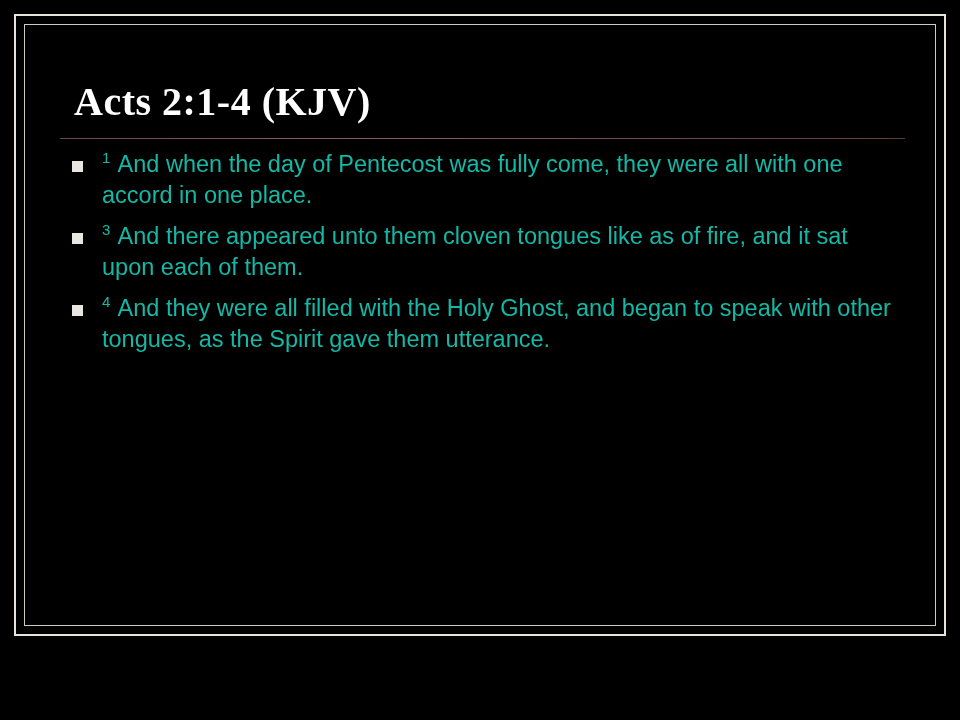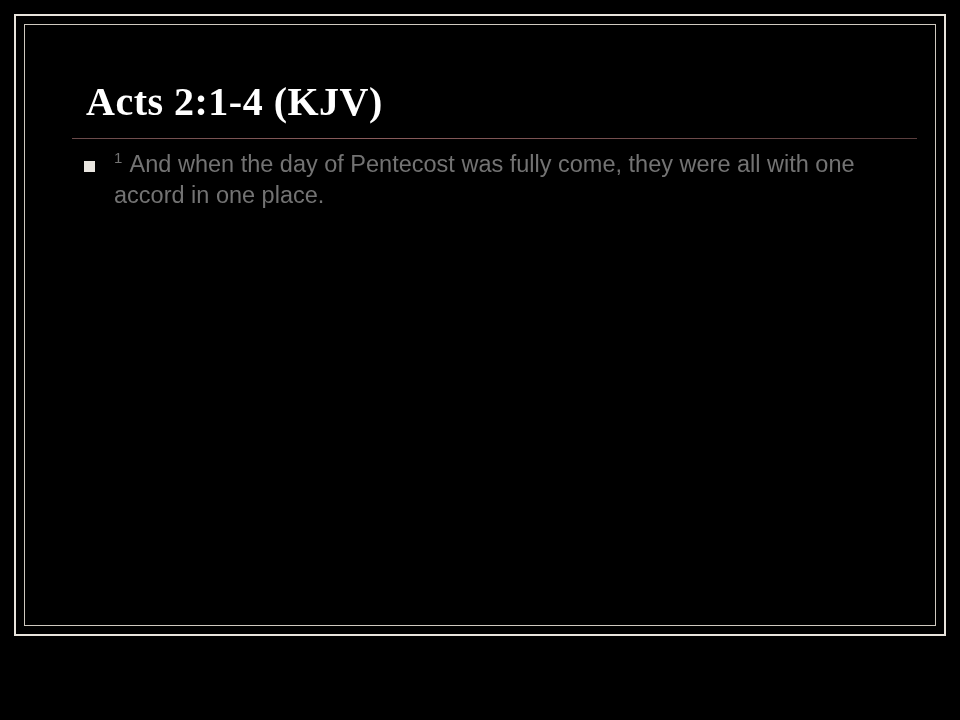--- a/index.html
+++ b/index.html
@@ -34,21 +34,21 @@
     position: absolute;
     left: 24px;
     top: 24px;
     width: 912px;
     height: 602px;
     border: 1px solid #cfc9bf;
     box-sizing: border-box;
   }
   .content {
     position: absolute;
-    left: 68px;
+    left: 56px;
     top: 80px;
     width: 850px;
     height: 530px;
   }
   .title {
     font-family: "Liberation Serif", serif;
     font-weight: bold;
     font-size: 40px;
     color: #ffffff;
     letter-spacing: 0.5px;
@@ -64,21 +64,21 @@
   }
   ul.verses {
     list-style: none;
     margin: 0;
     padding: 0;
   }
   ul.verses > li {
     position: relative;
     padding-left: 46px;
     margin-bottom: 10px;
-    color: #737373;
+    color: #14b8a6;
     font-size: 23.5px;
     line-height: 1.32;
   }
   ul.verses > li .bullet {
     position: absolute;
     left: 16px;
     top: 12px;
     width: 11px;
     height: 11px;
     background: #e9e6e0;
@@ -106,17 +106,27 @@
 
     <ul class="verses">
 
       <li>
         <span class="bullet"></span>
         <span class="vnum">1</span>
         <span>And when the day of Pentecost was fully come, they were all with one accord in one place.</span>
       </li>
 
 
+      <li>
+        <span class="bullet"></span>
+        <span class="vnum">3</span>
+        <span>And there appeared unto them cloven tongues like as of fire, and it sat upon each of them.</span>
+      </li>
 
+      <li>
+        <span class="bullet"></span>
+        <span class="vnum">4</span>
+        <span>And they were all filled with the Holy Ghost, and began to speak with other tongues, as the Spirit gave them utterance.</span>
+      </li>
 
     </ul>
   </div>
 </div>
 
 </body></html>

